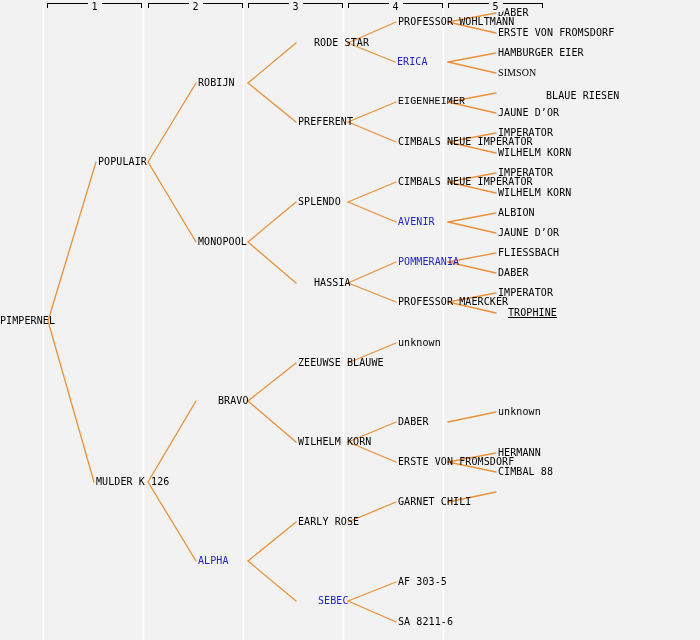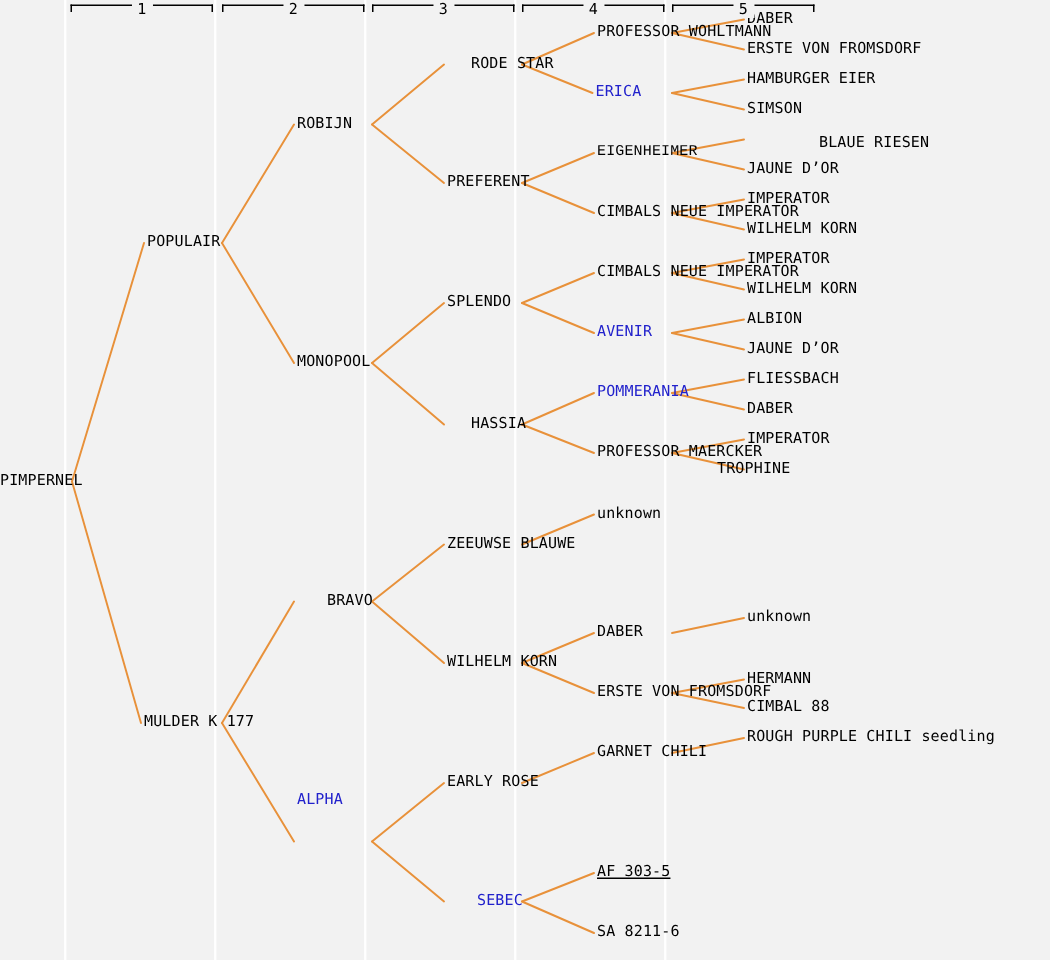--- a/index.html
+++ b/index.html
@@ -95,67 +95,66 @@
       <line x1="448" y1="302" x2="496" y2="293" stroke="#E8913A" stroke-width="1.3" stroke-linecap="round"></line>
       <line x1="448" y1="302" x2="496" y2="313" stroke="#E8913A" stroke-width="1.3" stroke-linecap="round"></line>
       <line x1="448" y1="422" x2="496" y2="412" stroke="#E8913A" stroke-width="1.3" stroke-linecap="round"></line>
       <line x1="448" y1="462" x2="496" y2="453" stroke="#E8913A" stroke-width="1.3" stroke-linecap="round"></line>
       <line x1="448" y1="462" x2="496" y2="472" stroke="#E8913A" stroke-width="1.3" stroke-linecap="round"></line>
       <line x1="448" y1="502" x2="496" y2="492" stroke="#E8913A" stroke-width="1.3" stroke-linecap="round"></line>
     </svg>
   <div id="label-layer">
       <div class="node-label" style="left: 0px; top: 315px; color: rgb(0, 0, 0);">PIMPERNEL</div>
       <div class="node-label" style="left: 98px; top: 156px; color: rgb(0, 0, 0);">POPULAIR</div>
-      <div class="node-label" style="left: 96px; top: 476px; color: rgb(0, 0, 0);">MULDER K 177</div>
+      <div class="node-label" style="left: 96px; top: 476px; color: rgb(0, 0, 0);">MULDER K 126</div>
       <div class="node-label" style="left: 198px; top: 77px; color: rgb(0, 0, 0);">ROBIJN</div>
       <div class="node-label" style="left: 198px; top: 236px; color: rgb(0, 0, 0);">MONOPOOL</div>
       <div class="node-label" style="left: 198px; top: 395px; color: rgb(0, 0, 0); padding-left: 20px;">BRAVO</div>
-      <div class="node-label" style="left: 198px; top: 528px; color: rgb(34, 34, 204); text-align: center;">ALPHA</div>
+      <div class="node-label" style="left: 198px; top: 555px; color: rgb(34, 34, 204); text-align: center;">ALPHA</div>
       <div class="node-label" style="left: 298px; top: 37px; color: rgb(0, 0, 0); margin-left: 16px;">RODE STAR</div>
       <div class="node-label" style="left: 298px; top: 116px; color: rgb(0, 0, 0);">PREFERENT</div>
       <div class="node-label" style="left: 298px; top: 196px; color: rgb(0, 0, 0);">SPLENDO</div>
       <div class="node-label" style="left: 298px; top: 277px; color: rgb(0, 0, 0); padding-left: 16px;">HASSIA</div>
       <div class="node-label" style="left: 298px; top: 357px; color: rgb(0, 0, 0);">ZEEUWSE BLAUWE</div>
       <div class="node-label" style="left: 298px; top: 436px; color: rgb(0, 0, 0);">WILHELM KORN</div>
       <div class="node-label" style="left: 298px; top: 516px; color: rgb(0, 0, 0);">EARLY ROSE</div>
       <div class="node-label" style="left: 298px; top: 595px; color: rgb(34, 34, 204); padding-left: 20px;">SEBEC</div>
       <div class="node-label" style="left: 398px; top: 16px; color: rgb(0, 0, 0);">PROFESSOR WOHLTMANN</div>
       <div class="node-label" style="left: 397px; top: 56px; color: rgb(34, 34, 204);">ERICA</div>
       <div class="node-label" style="left: 398px; top: 96px; color: rgb(0, 0, 0); font-family: Liberation Mono, monospace;">EIGENHEIMER</div>
       <div class="node-label" style="left: 398px; top: 136px; color: rgb(0, 0, 0);">CIMBALS NEUE IMPERATOR</div>
       <div class="node-label" style="left: 398px; top: 176px; color: rgb(0, 0, 0);">CIMBALS NEUE IMPERATOR</div>
       <div class="node-label" style="left: 398px; top: 216px; color: rgb(34, 34, 204);">AVENIR</div>
       <div class="node-label" style="left: 398px; top: 256px; color: rgb(34, 34, 204);">POMMERANIA</div>
       <div class="node-label" style="left: 398px; top: 296px; color: rgb(0, 0, 0);">PROFESSOR MAERCKER</div>
       <div class="node-label" style="left: 398px; top: 337px; color: rgb(0, 0, 0);">unknown</div>
       <div class="node-label" style="left: 398px; top: 416px; color: rgb(0, 0, 0);">DABER</div>
       <div class="node-label" style="left: 398px; top: 456px; color: rgb(0, 0, 0);">ERSTE VON FROMSDORF</div>
       <div class="node-label" style="left: 398px; top: 496px; color: rgb(0, 0, 0);">GARNET CHILI</div>
-      <div class="node-label" style="left: 398px; top: 576px; color: rgb(0, 0, 0); text-decoration: underline;">AF 303-5</div>
+      <div class="node-label" style="left: 398px; top: 576px; color: rgb(0, 0, 0);">AF 303-5</div>
       <div class="node-label" style="left: 398px; top: 616px; color: rgb(0, 0, 0);">SA 8211-6</div>
       <div class="node-label" style="left: 498px; top: 7px; color: rgb(0, 0, 0);">DABER</div>
       <div class="node-label" style="left: 498px; top: 27px; color: rgb(0, 0, 0);">ERSTE VON FROMSDORF</div>
       <div class="node-label" style="left: 498px; top: 47px; color: rgb(0, 0, 0);">HAMBURGER EIER</div>
-      <div class="node-label" style="left: 498px; top: 67px; color: rgb(0, 0, 0);">SIMSON</div>
+      <div class="node-label" style="left: 498px; top: 67px; color: rgb(0, 0, 0); font-family: Liberation Serif, serif;">SIMSON</div>
       <div class="node-label" style="left: 498px; top: 90px; color: rgb(0, 0, 0); padding-left: 48px;">BLAUE RIESEN</div>
       <div class="node-label" style="left: 498px; top: 107px; color: rgb(0, 0, 0);">JAUNE D’OR</div>
       <div class="node-label" style="left: 498px; top: 127px; color: rgb(0, 0, 0);">IMPERATOR</div>
       <div class="node-label" style="left: 498px; top: 147px; color: rgb(0, 0, 0);">WILHELM KORN</div>
       <div class="node-label" style="left: 498px; top: 167px; color: rgb(0, 0, 0);">IMPERATOR</div>
       <div class="node-label" style="left: 498px; top: 187px; color: rgb(0, 0, 0);">WILHELM KORN</div>
       <div class="node-label" style="left: 498px; top: 207px; color: rgb(0, 0, 0);">ALBION</div>
       <div class="node-label" style="left: 498px; top: 227px; color: rgb(0, 0, 0);">JAUNE D’OR</div>
       <div class="node-label" style="left: 498px; top: 247px; color: rgb(0, 0, 0);">FLIESSBACH</div>
       <div class="node-label" style="left: 498px; top: 267px; color: rgb(0, 0, 0);">DABER</div>
       <div class="node-label" style="left: 498px; top: 287px; color: rgb(0, 0, 0);">IMPERATOR</div>
-      <div class="node-label" style="left: 478px; top: 307px; color: rgb(0, 0, 0);">TROPHINE</div>
+      <div class="node-label" style="left: 508px; top: 307px; color: rgb(0, 0, 0); text-decoration: underline;">TROPHINE</div>
       <div class="node-label" style="left: 498px; top: 406px; color: rgb(0, 0, 0);">unknown</div>
       <div class="node-label" style="left: 498px; top: 447px; color: rgb(0, 0, 0);">HERMANN</div>
       <div class="node-label" style="left: 498px; top: 466px; color: rgb(0, 0, 0);">CIMBAL 88</div>
-      <div class="node-label" style="left: 498px; top: 486px; color: rgb(0, 0, 0);">ROUGH PURPLE CHILI seedling</div>
     </div>
   <div id="header-layer">
       <div class="bracket" style="left: 47px; width: 95px;">
         <span class="bracket-num" style="background: rgb(242, 242, 242); color: rgb(0, 0, 0);">1</span>
       </div>
       <div class="bracket" style="left: 148px; width: 95px;">
         <span class="bracket-num" style="background: rgb(242, 242, 242); color: rgb(0, 0, 0);">2</span>
       </div>
       <div class="bracket" style="left: 248px; width: 95px;">
         <span class="bracket-num" style="background: rgb(242, 242, 242); color: rgb(0, 0, 0);">3</span>

